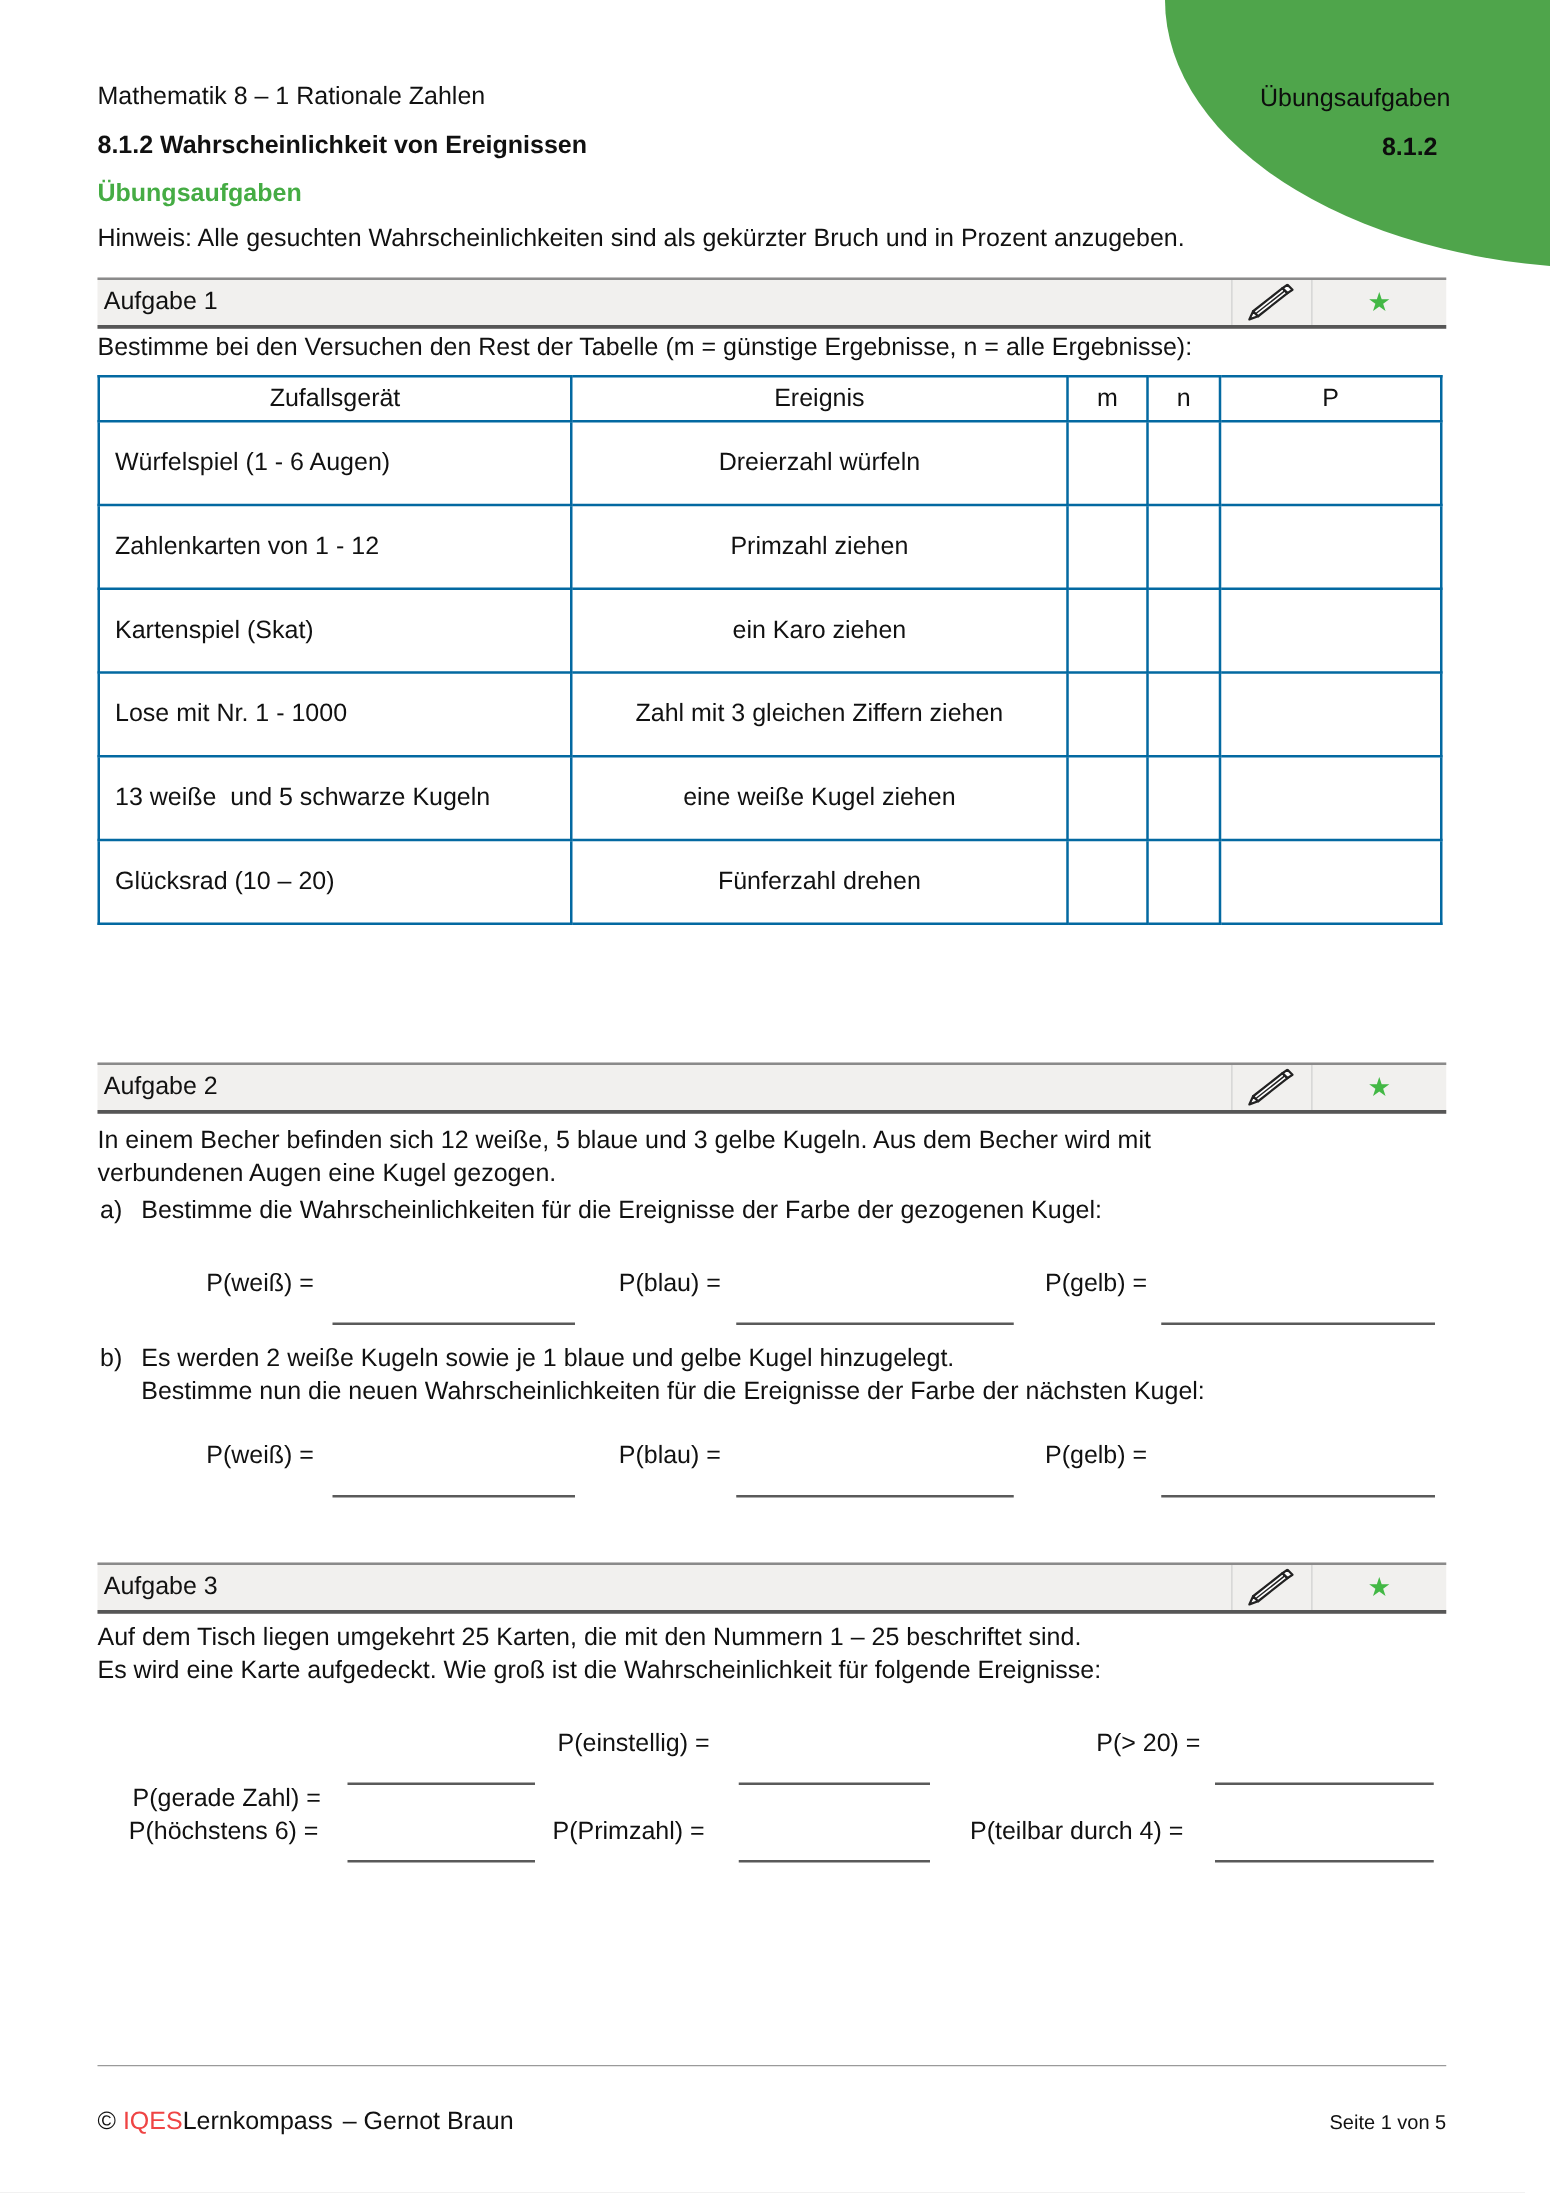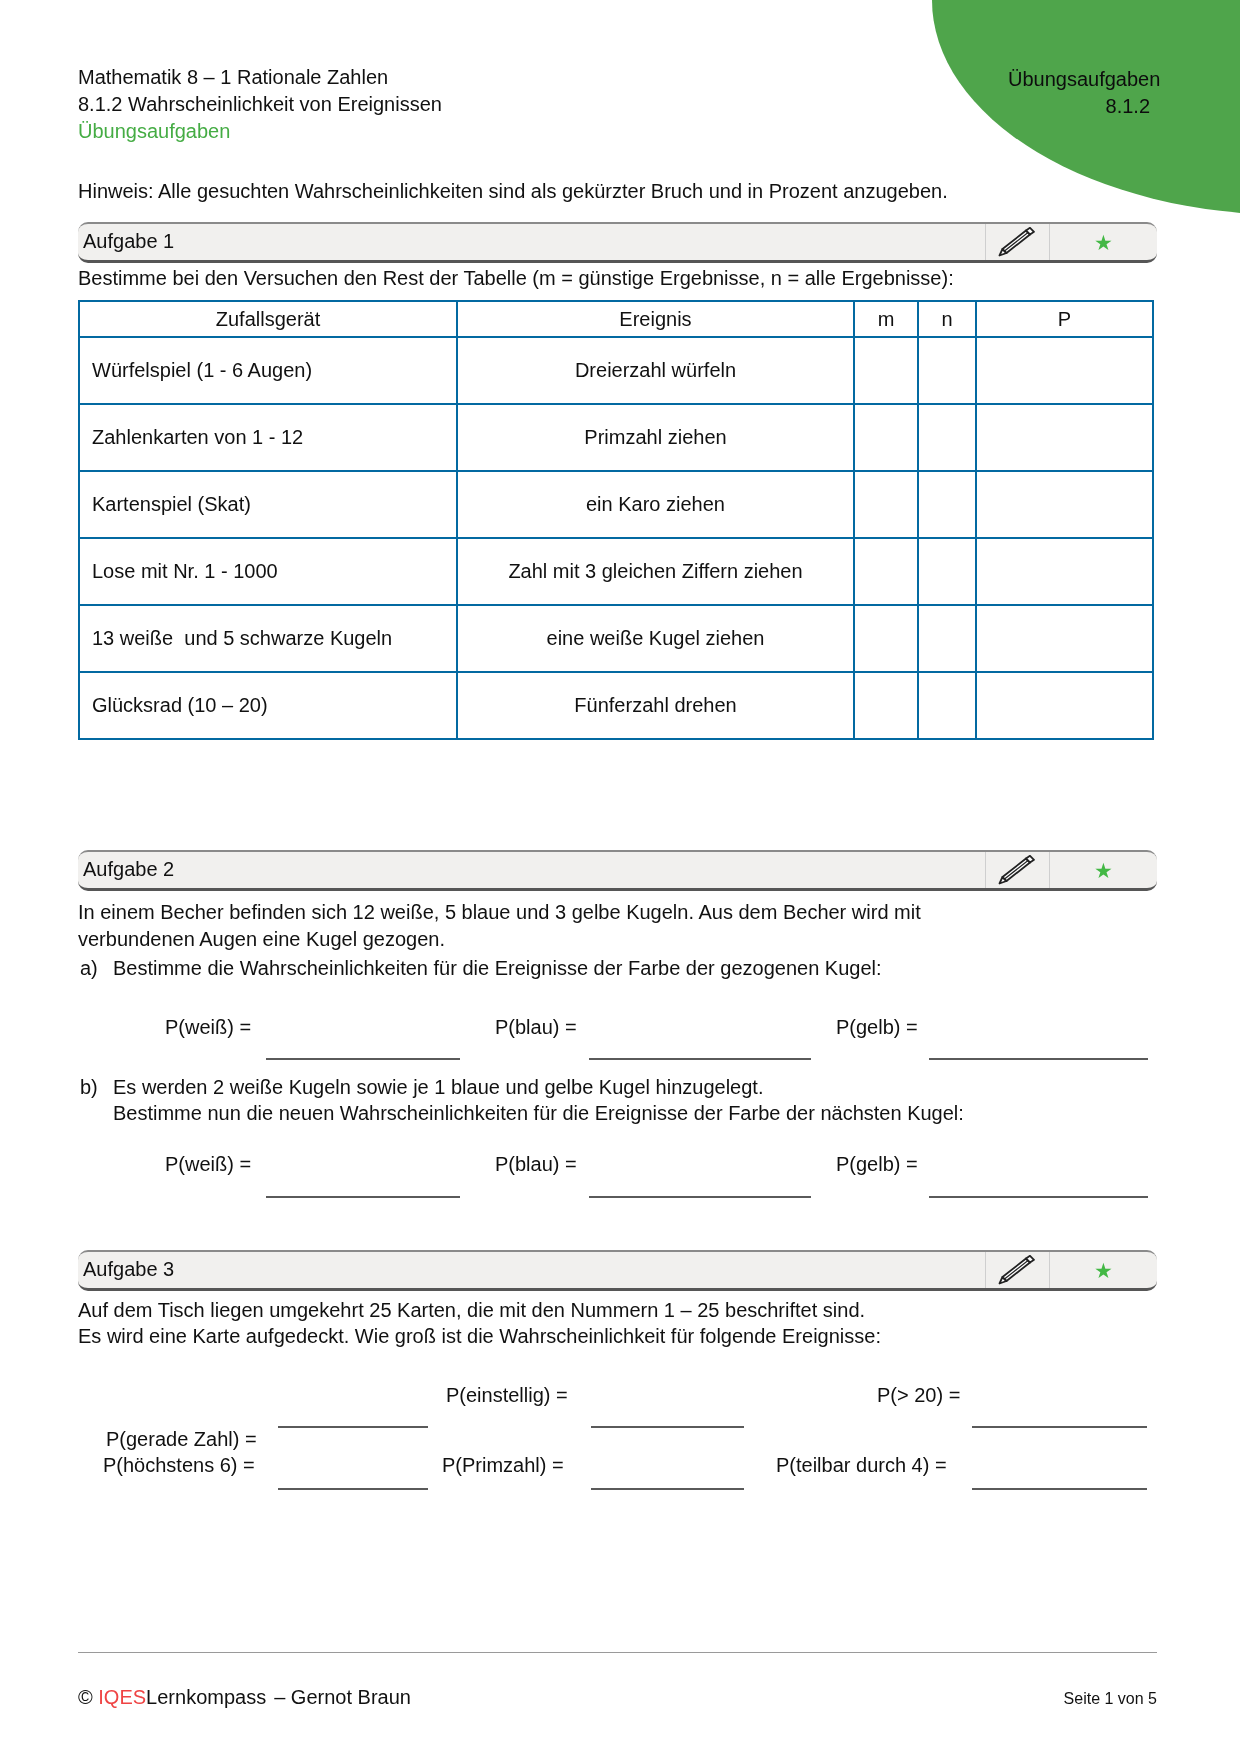--- a/index.html
+++ b/index.html
@@ -1,29 +1,29 @@
 <!DOCTYPE html>
 <html><head>
 <meta charset="utf-8">
 <style>
   html,body{margin:0;padding:0;background:#e8e8e8;}
   .page{position:relative;width:1240px;height:1754px;background:#ffffff;margin:0 auto;
         font-family:"Liberation Sans",sans-serif;color:#111;overflow:hidden;}
   .abs{position:absolute;}
-  .bold{font-weight:normal;}
+  .bold{font-weight:bold;margin-top:12px;}
   .green-text{color:#45AC44;}
   
   .doc-header{left:78px;top:64px;font-size:20px;line-height:27px;}
   .corner-blob{left:932px;top:0;width:716px;height:215px;background:#4FA54B;
                border-bottom-left-radius:358px 215px;}
   .corner-text{position:absolute;left:76px;top:66px;width:142px;text-align:right;
                font-size:20px;line-height:27px;color:#0d0d0d;}
   
   .task-bar{left:78px;width:1079px;height:41px;background:#f1f0ee;box-sizing:border-box;
-            border-top:2px solid #8a8a8a;border-bottom:3px solid #565656;display:flex;border-radius:10px;}
+            border-top:2px solid #8a8a8a;border-bottom:3px solid #565656;display:flex;}
   .task-title{flex:1;font-size:20px;line-height:35px;padding-left:5px;}
   .bar-cell{border-left:1px solid #cfcfcf;display:flex;align-items:center;justify-content:center;}
   .cell-pencil{width:63px;}
   .cell-star{width:107px;}
   .star-glyph{font-size:21px;color:#43B845;line-height:1;}
   
   .prob-table{position:absolute;left:78px;top:300px;width:1074px;border-collapse:collapse;
               table-layout:fixed;font-size:20px;}
   .prob-table th,.prob-table td{border:2px solid #0369a1;padding:0;white-space:pre-wrap;}
   .prob-table th{font-weight:normal;height:34px;text-align:center;}

